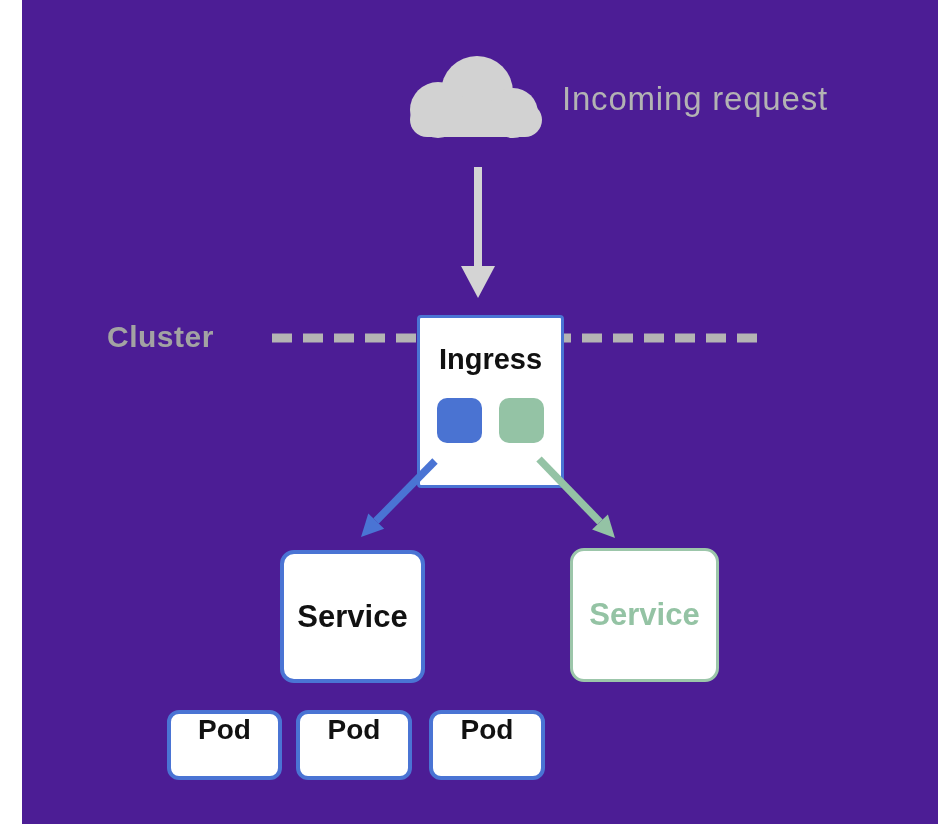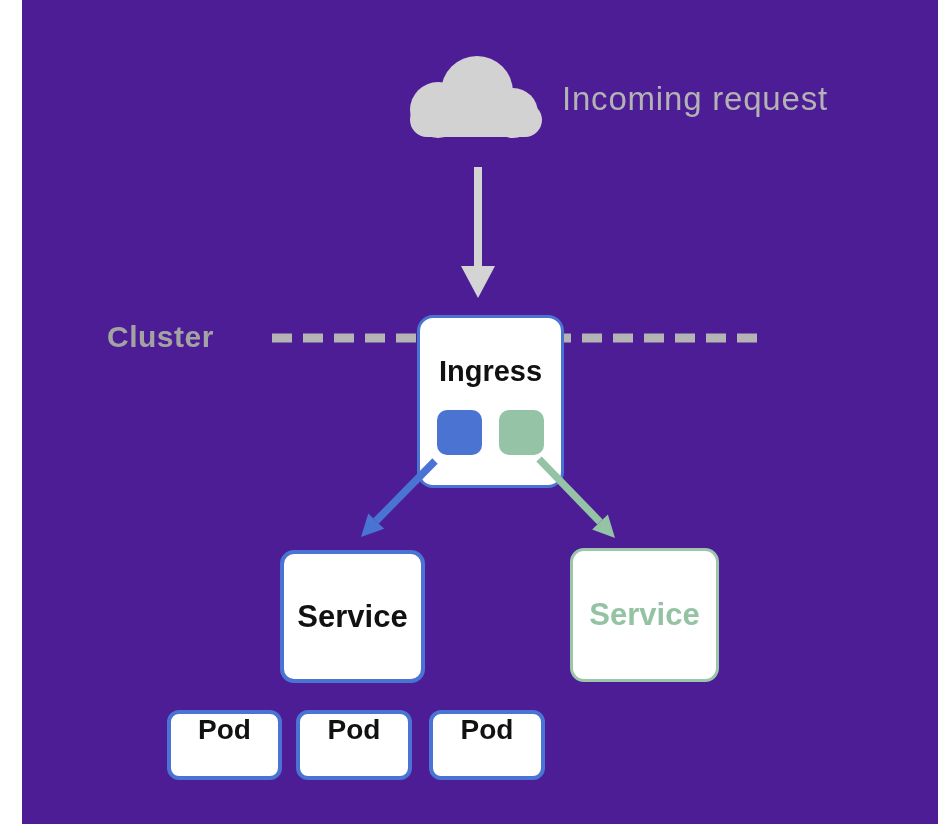--- a/index.html
+++ b/index.html
@@ -35,23 +35,23 @@
     letter-spacing: 0.5px;
     color: #a3a3a3;
   }
 
   .box { position: absolute; background: #ffffff; z-index: 20; }
 
   .ingress {
     left: 395px; top: 315px;
     width: 147px; height: 173px;
     border: 3px solid #4a74d4;
-    border-radius: 16px;
+    border-radius: 4px;
     display: flex; flex-direction: column; align-items: center;
-    padding-top: 36px;
+    padding-top: 24px;
   }
   .ingress-title {
     font-size: 29px; font-weight: 700; color: #111111;
     line-height: 34px;
   }
   .endpoints {
     margin-top: 22px;
     display: flex; gap: 17px;
   }
   .chip { width: 45px; height: 45px; border-radius: 10px; }

